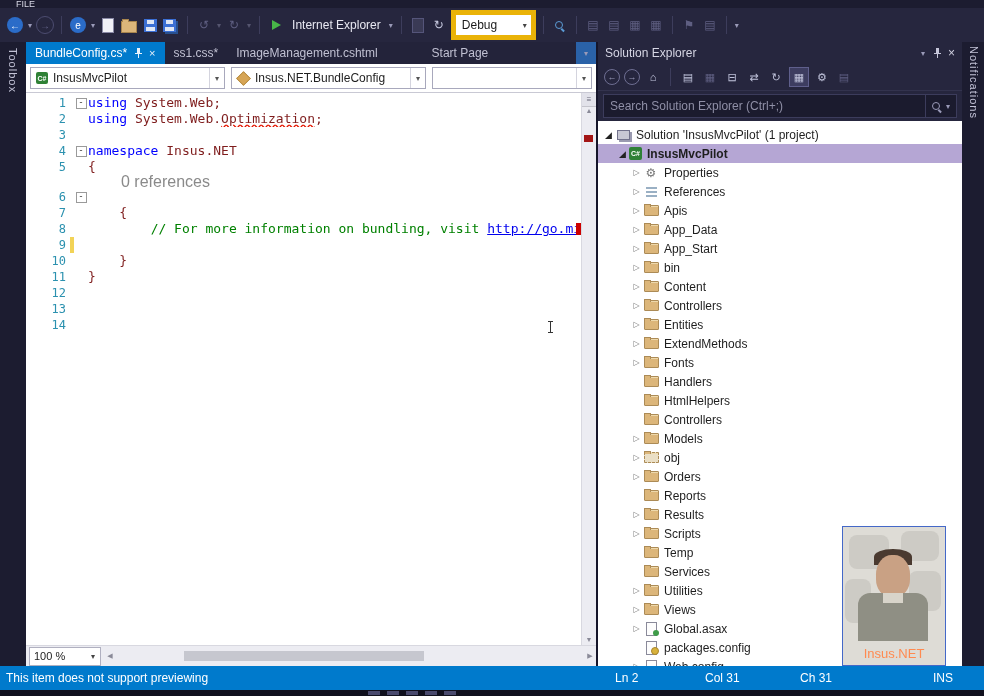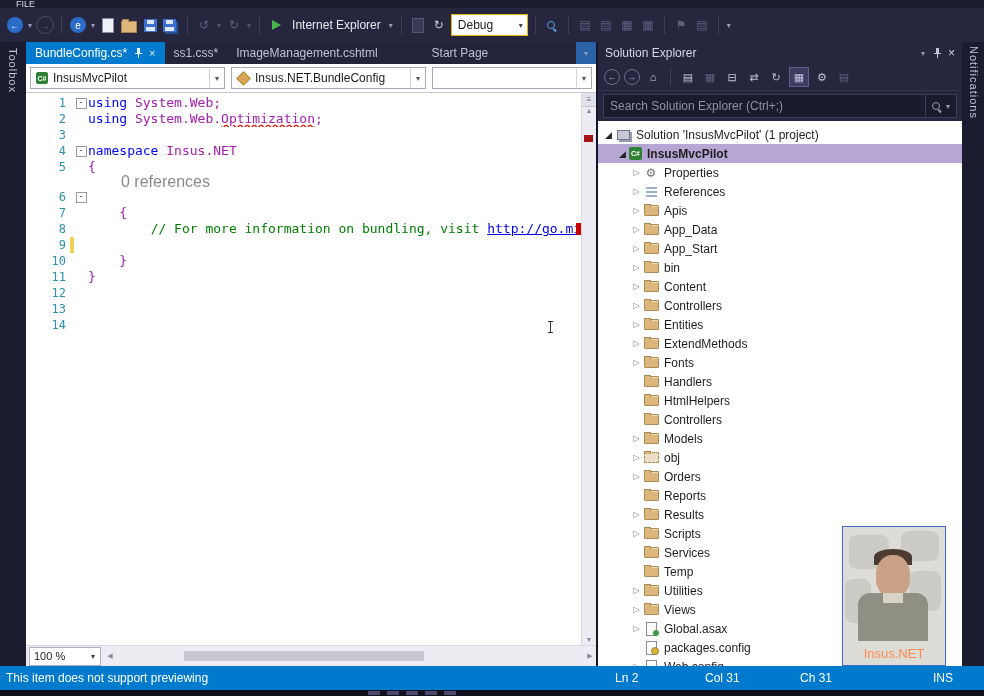--- a/index.html
+++ b/index.html
@@ -27,21 +27,21 @@
   .mdoc.dim{background:#3a3a55;border-color:#55557a;}
   .mfold{width:14px;height:10px;background:#dcb67a;border:1px solid #a8854e;display:inline-block;position:relative;margin-top:3px;}
   .mfold::before{content:"";position:absolute;top:-3px;left:0;width:5px;height:2px;background:#dcb67a;border:1px solid #a8854e;border-bottom:none;}
   .floppy{width:13px;height:13px;background:#3b6fd4;position:relative;display:inline-block;}
   .floppy::before{content:"";position:absolute;top:1px;left:3px;width:7px;height:4px;background:#dfe6f5;}
   .floppy::after{content:"";position:absolute;bottom:1px;left:2px;width:9px;height:4px;background:#dfe6f5;}
   .floppy.all{box-shadow:2px 2px 0 #28508f;margin-right:3px;}
   .ptri{width:0;height:0;border-left:9px solid #48b648;border-top:5px solid transparent;border-bottom:5px solid transparent;display:inline-block;}
   .run-label{color:#e8e8f2;font-size:12px;margin:0 4px;}
   .combo-debug{display:inline-flex;align-items:center;justify-content:space-between;background:#fff;
-    border:1px solid #eab308;height:20px;width:66px;font-size:12px;color:#1a1a1a;padding:0 3px 0 6px;}
+    border:5px solid #eab308;height:20px;width:66px;font-size:12px;color:#1a1a1a;padding:0 3px 0 6px;}
   .combo-debug .caret{color:#444;}
   .magico{position:relative;width:11px;height:11px;display:inline-block;color:#5b9bd5;}
   .magico::before{content:"";position:absolute;left:1px;top:1px;width:6px;height:6px;border:1px solid currentColor;border-radius:50%;}
   .magico::after{content:"";position:absolute;left:8px;top:8px;width:4px;height:1.5px;background:currentColor;transform:rotate(45deg);transform-origin:0 0;}
 
   
   .main{position:absolute;top:42px;left:0;right:0;bottom:30px;display:flex;}
   .toolbox-strip{width:26px;background:#1c1c30;display:flex;flex-direction:column;align-items:center;padding-top:6px;flex:none;}
   .notif-strip{width:24px;background:#1c1c30;display:flex;flex-direction:column;align-items:center;padding-top:4px;flex:none;}
   .vlabel{writing-mode:vertical-rl;font-size:11px;color:#c2c2d6;letter-spacing:1px;}
@@ -75,21 +75,21 @@
   .ln-bp{width:14px;flex:none;}
   .ln-num{width:26px;flex:none;text-align:right;color:#2b91af;font-size:12px;padding-right:4px;}
   .ln-chg{width:4px;flex:none;}
   .ln-chg.chg-on{background:#f2d357;}
   .ln-fold{width:14px;flex:none;display:flex;align-items:center;justify-content:center;}
   .fold-box{width:9px;height:9px;border:1px solid #9a9a9a;background:#fff;color:#333;font-size:9px;
     line-height:7px;text-align:center;display:inline-block;}
   .ln-code{flex:1;overflow:hidden;white-space:pre;color:#000;}
   .lens-text{font-family:"Liberation Sans",sans-serif;font-size:16px;color:#8a8a8a;padding-left:33px;}
   .tk-k{color:#0000ff;}
-  .tk-p{color:#a21caf;}
+  .tk-p{color:#7f1d1d;}
   .tk-t{color:#2b91af;}
   .tk-c{color:#008000;}
   .tk-u{color:#0000ee;text-decoration:underline;}
   .tk-e{text-decoration:underline;text-decoration-style:wavy;text-decoration-color:#e51400;}
 
   .vscroll{width:14px;flex:none;background:#ececf2;border-left:1px solid #d8d8e0;position:relative;}
   .grip{height:13px;border-bottom:1px solid #c4c4cc;display:flex;align-items:center;justify-content:center;
     font-size:8px;color:#667;background:#e2e2ea;}
   .vs-arrow{position:absolute;left:0;width:14px;text-align:center;font-size:7px;color:#8a8a98;}
   .vs-err{position:absolute;top:42px;left:2px;width:9px;height:7px;background:#a31515;}
@@ -464,26 +464,26 @@
             <span class="tlabel">Results</span>
           </div>
           <div class="trow" style="padding-left: 32px;">
             <span class="tarrow">▷</span>
             <span class="ticon ic-folder"></span>
             <span class="tlabel">Scripts</span>
           </div>
           <div class="trow" style="padding-left: 32px;">
             <span class="tarrow"></span>
             <span class="ticon ic-folder"></span>
+            <span class="tlabel">Temp</span>
+          </div>
+          <div class="trow" style="padding-left: 32px;">
+            <span class="tarrow"></span>
+            <span class="ticon ic-folder"></span>
             <span class="tlabel">Services</span>
-          </div>
-          <div class="trow" style="padding-left: 32px;">
-            <span class="tarrow"></span>
-            <span class="ticon ic-folder"></span>
-            <span class="tlabel">Temp</span>
           </div>
           <div class="trow" style="padding-left: 32px;">
             <span class="tarrow">▷</span>
             <span class="ticon ic-folder"></span>
             <span class="tlabel">Utilities</span>
           </div>
           <div class="trow" style="padding-left: 32px;">
             <span class="tarrow">▷</span>
             <span class="ticon ic-folder"></span>
             <span class="tlabel">Views</span>

